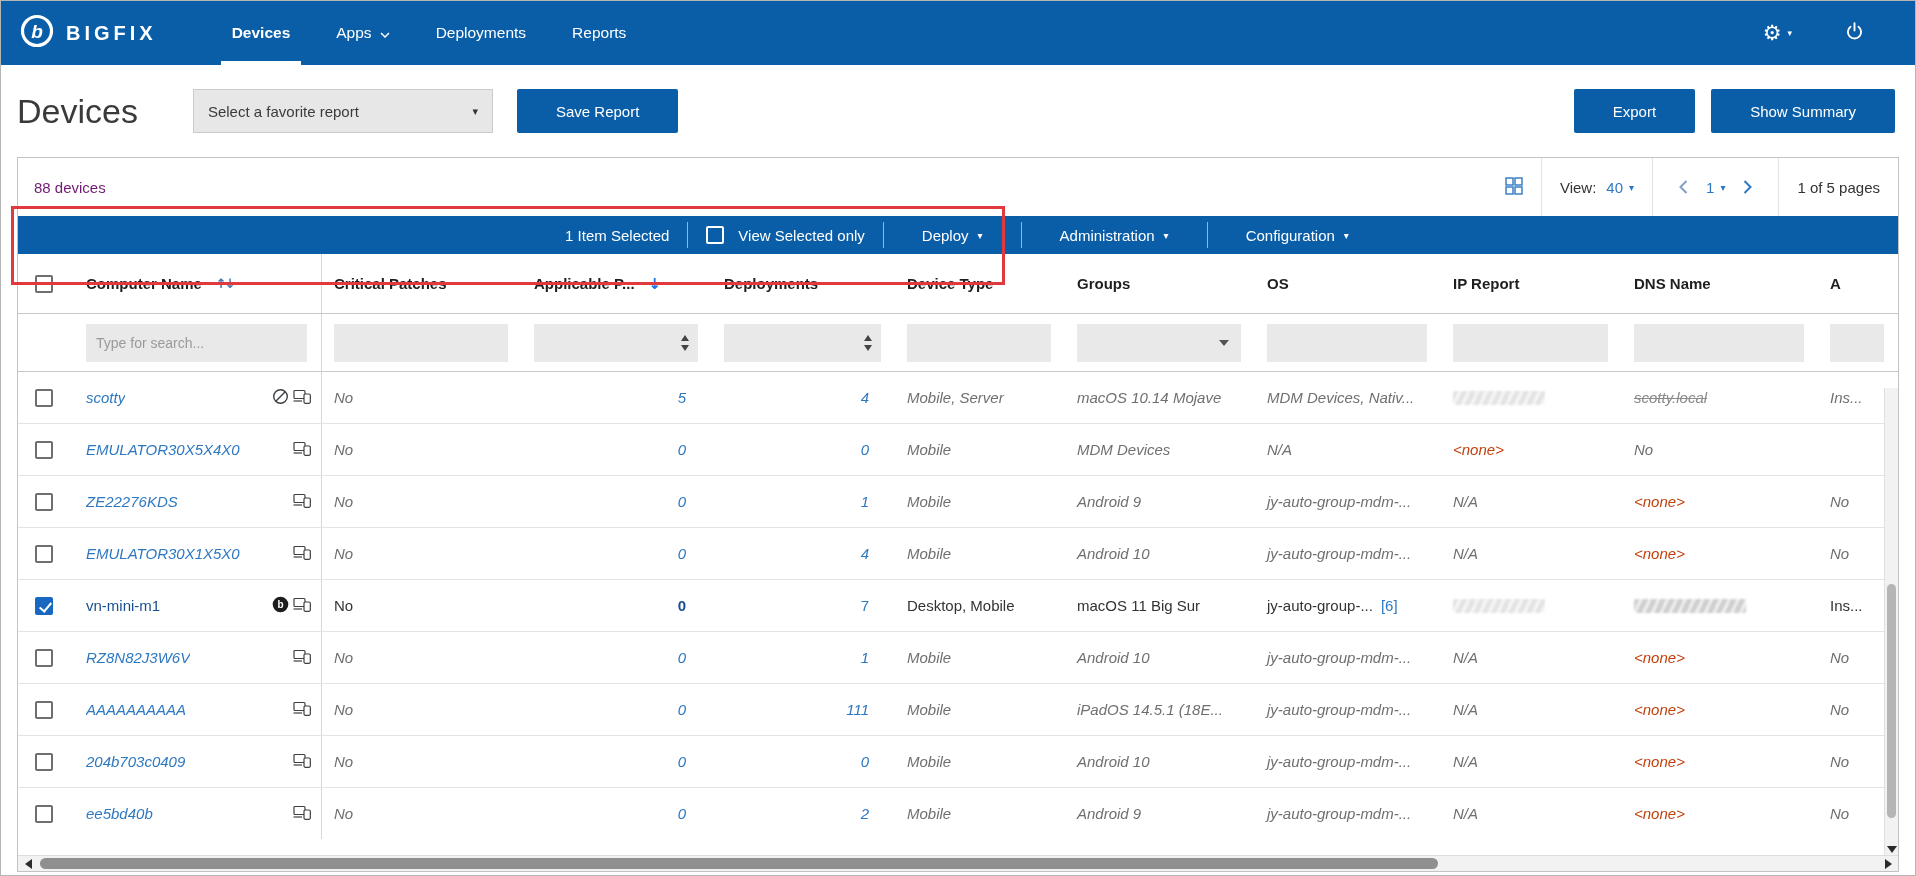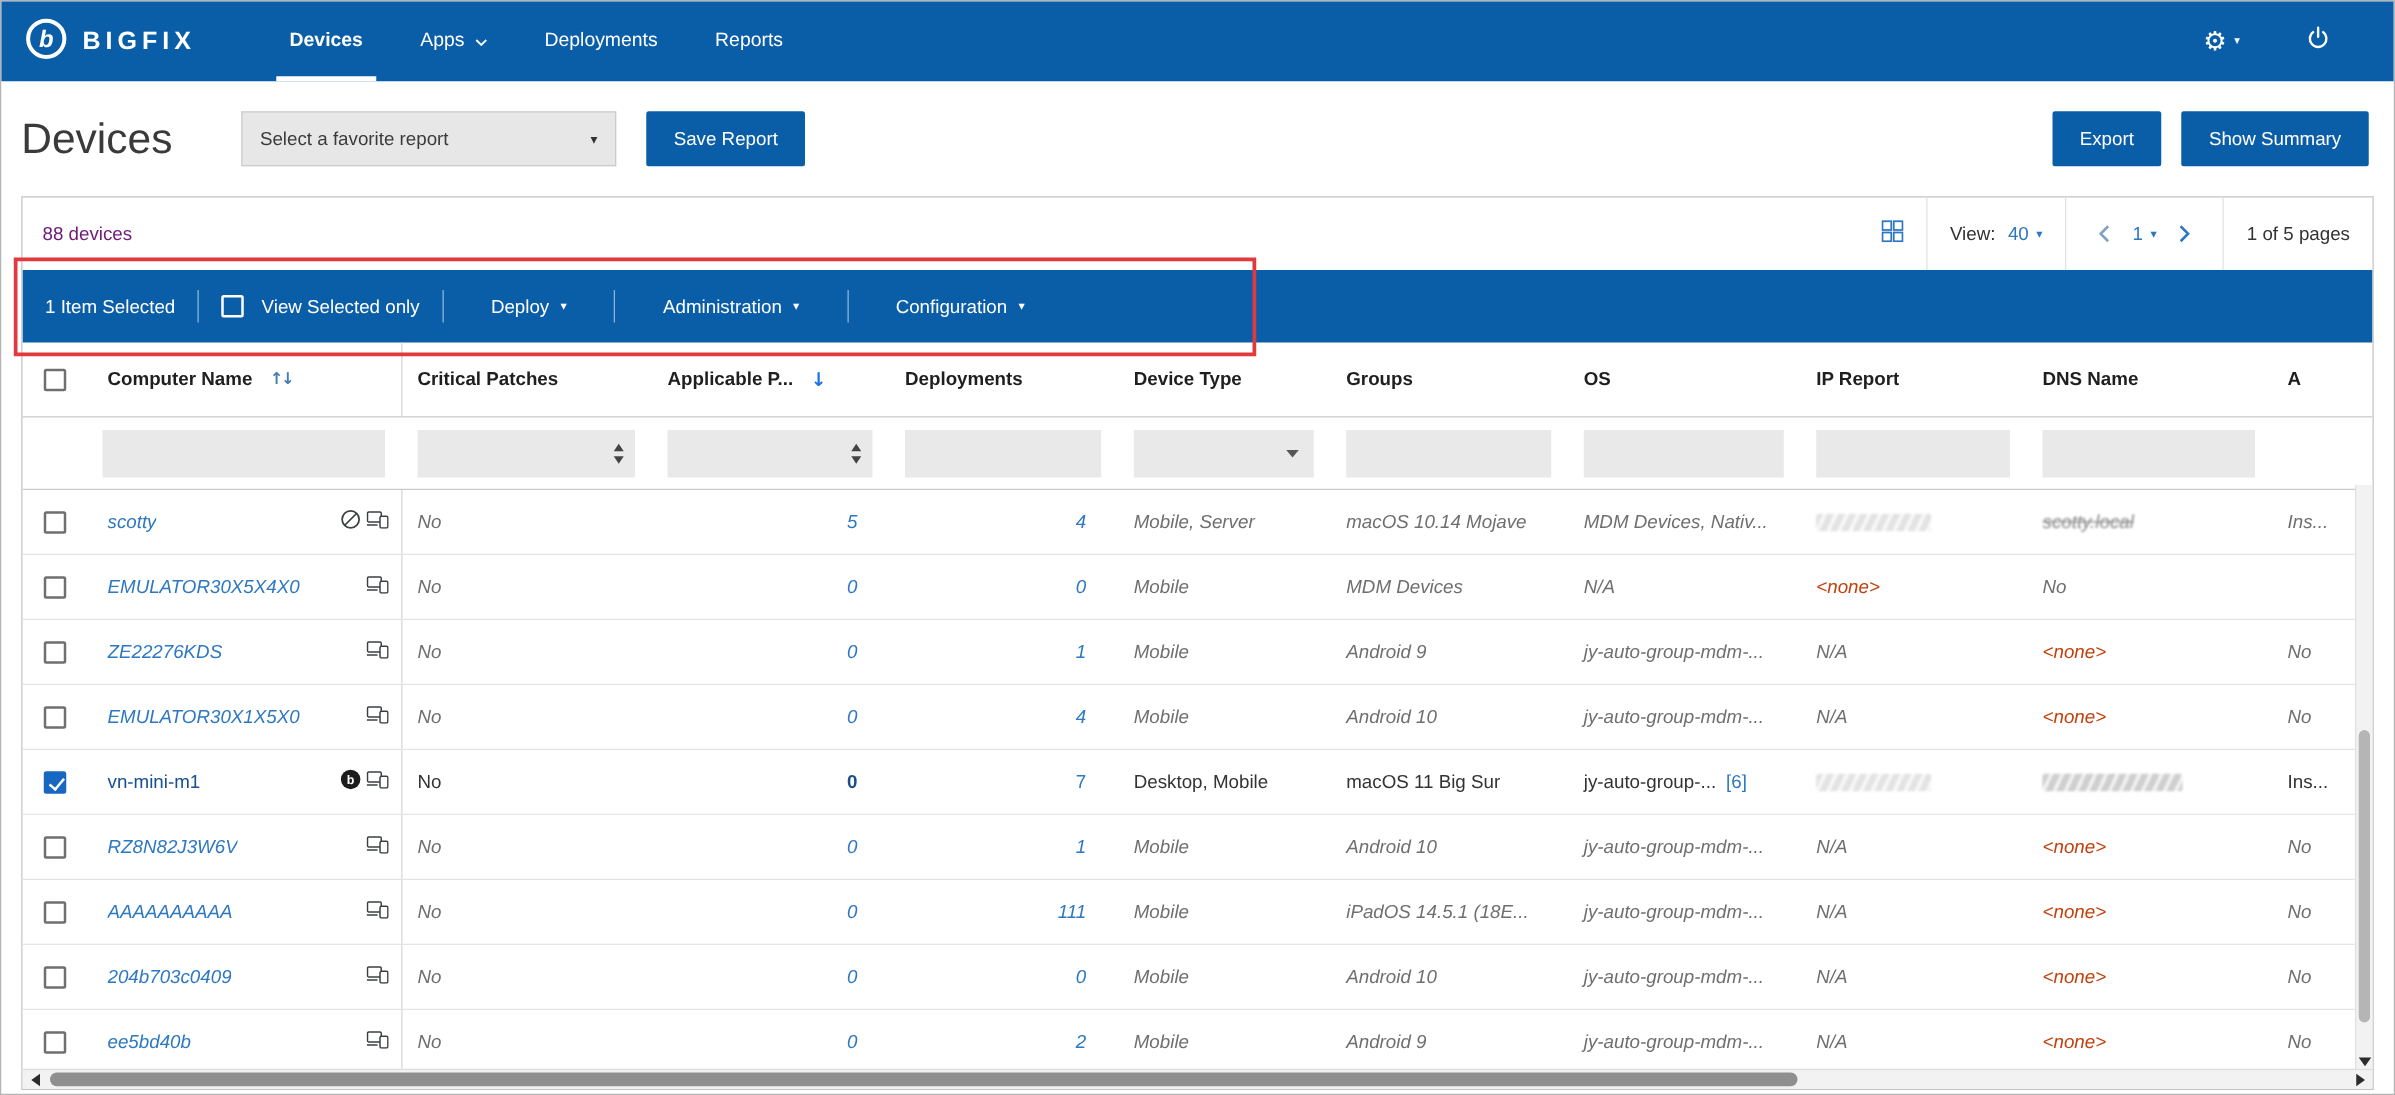--- a/index.html
+++ b/index.html
@@ -29,39 +29,39 @@
   
   .page-header { height:92px; display:flex; align-items:center; padding:0 20px 0 16px; }
   .page-title { font-size:34px; color:#3a3a3a; font-weight:400; }
   .fav-select { width:300px; height:44px; background:#e7e7e7; border:1px solid #cbcbcb;
                 display:flex; align-items:center; justify-content:space-between;
                 padding:0 14px; font-size:15px; color:#3b3b3b; margin-left:55px; cursor:pointer; }
   .caret-dark { font-size:11px; color:#333; }
   .caret-blue { font-size:10px; color:#2e78c2; }
   .caret-white { font-size:10px; color:#fff; }
   .btn { height:44px; background:#0a5ea8; color:#fff; font-size:15px; border:none;
-         border-radius:2px; padding:0 22px; cursor:pointer; font-family:inherit; }
+         border-radius:2px; padding:0 39px; cursor:pointer; font-family:inherit; }
   .btn-save { margin-left:24px; }
   .hdr-spacer { flex:1; }
   .btn-export { margin-right:16px; }
 
   
   .card { position:absolute; left:16px; right:16px; top:156px; height:715px;
           border:1px solid #c3c3c3; background:#fff; overflow:hidden; }
 
   .table-toolbar { height:58px; display:flex; align-items:stretch; padding-left:16px; font-size:15px; }
   .device-count { font-weight:400; color:#701a75; align-self:center; }
   .tb-right { margin-left:auto; display:flex; align-items:stretch; height:100%; }
   .tb-sec { display:flex; align-items:center; gap:10px; padding:0 18px; color:#333; }
   .tb-sec.bl { border-left:1px solid #e2e2e2; }
   .page-size, .page-cur { display:flex; align-items:center; gap:6px; color:#2e78c2; cursor:pointer; }
   .pg-chev { display:flex; align-items:center; padding:0 8px; cursor:pointer; }
 
-  .selection-bar { height:58px; background:#0a5ea8; display:flex; align-items:center;
-                   color:#fff; font-size:15px; padding-left:18px; }
+  .selection-bar { height:38px; background:#0a5ea8; display:flex; align-items:center;
+                   color:#fff; font-size:15px; padding-left:18px;justify-content:center; }
   .sel-div { width:1px; height:26px; background:rgba(255,255,255,.55); margin:0 18px; }
   .sel-label { margin-left:2px; }
   .sel-menu { display:flex; align-items:center; gap:9px; padding:0 20px; cursor:pointer; }
 
   
   .cb { display:inline-block; width:18px; height:18px; border:2px solid #6f6f6f;
         border-radius:2px; background:#fff; position:relative; cursor:pointer; flex:none; }
   .cb.checked { background:#1867c0; border-color:#1867c0; }
   .cb.checked::after { content:""; position:absolute; left:5px; top:1px; width:5px; height:10px;
         border-right:2px solid #fff; border-bottom:2px solid #fff; transform:rotate(40deg); }
@@ -287,20 +287,23 @@
         </div>
         <div class="cell h-cell">
           <span>DNS Name</span>
         </div>
         <div class="cell h-cell">
           <span>A</span>
         </div>
       </div>
     <div class="grid-filter" id="tfilter">
         <div class="cell c-check"></div>
+        <div class="cell c-name f-cell">
+          <input class="f-input" placeholder="Type for search..." style="">
+        </div>
         <div class="cell f-cell">
           <input class="f-input" style="">
         </div>
         <div class="cell f-cell">
           <div class="f-wrap"><input class="f-input" style=""><div class="spinner">
               <div class="sp-up"></div>
               <div class="sp-dn"></div>
             </div></div>
         </div>
         <div class="cell f-cell">

